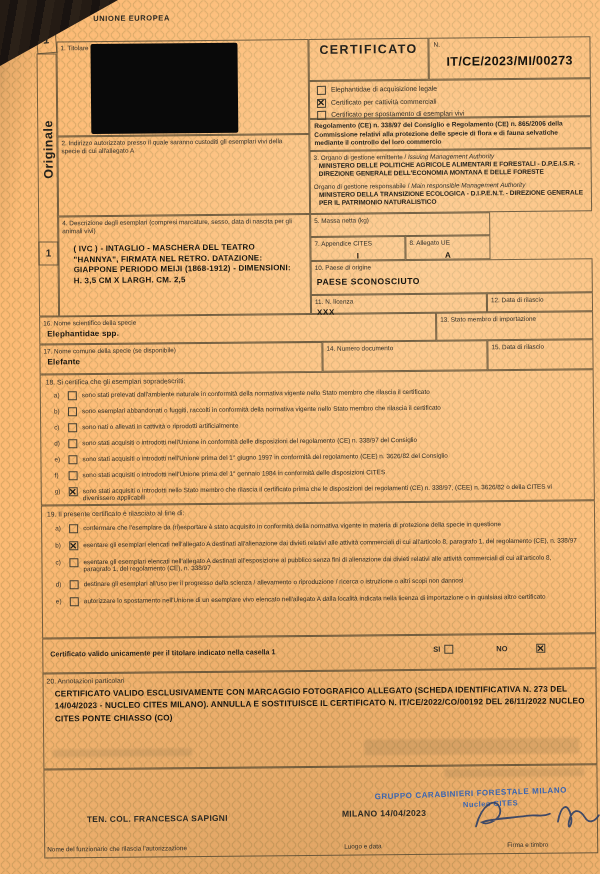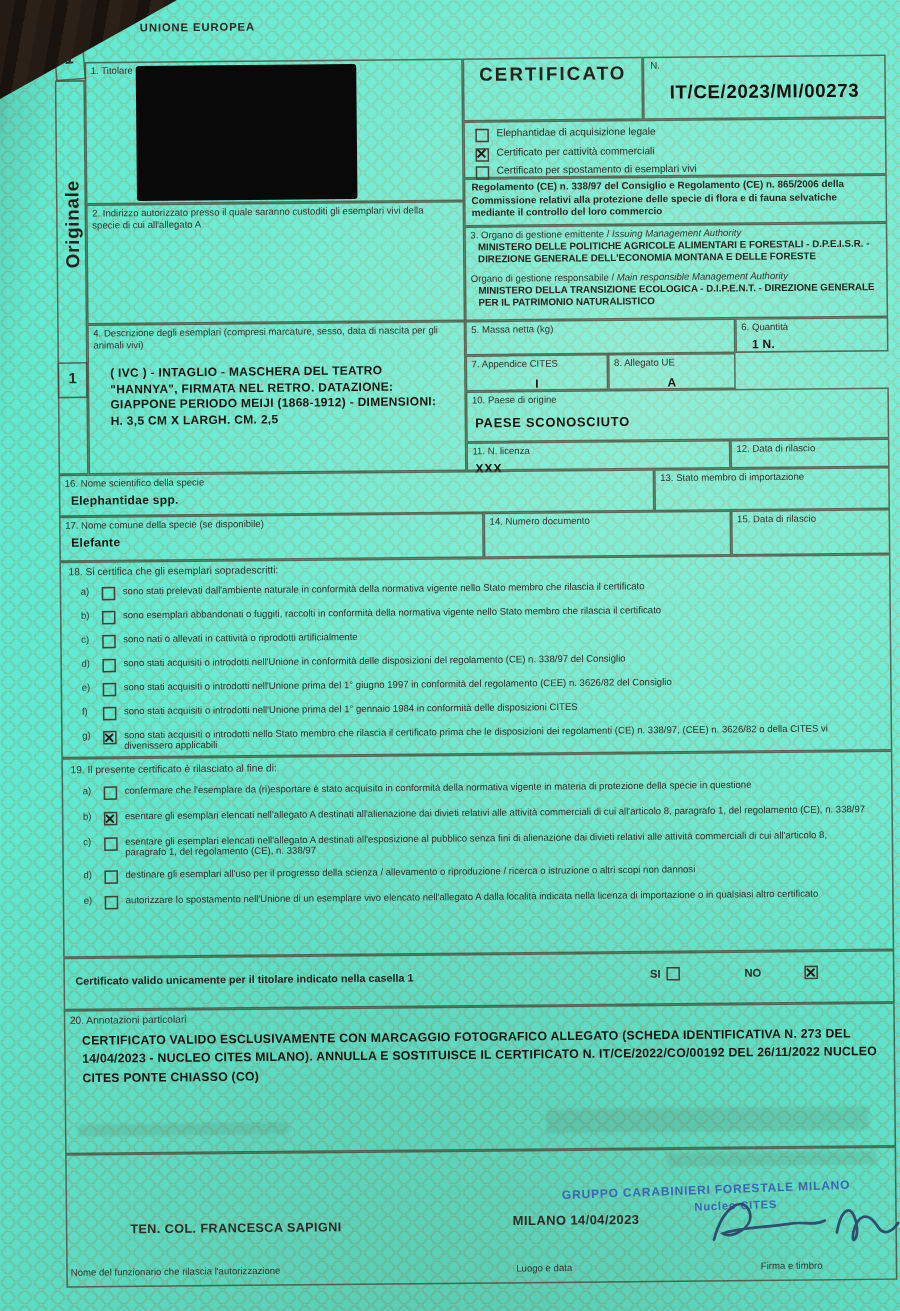--- a/index.html
+++ b/index.html
@@ -4,21 +4,21 @@
 <style>
   html,body{margin:0;padding:0;}
   body{
     width:600px;height:874px;overflow:hidden;
     background:repeating-linear-gradient(100deg,#241b14 0 10px,#191310 10px 18px,#2b2118 18px 27px);
     font-family:"Liberation Sans", sans-serif;color:#2e2b24;
   }
   .page{position:relative;width:600px;height:874px;overflow:hidden;}
   .paper{
     position:absolute;inset:0;
-    background:#5eead4;
+    background:#fdba74;
     clip-path:polygon(118px 0,600px 0,600px 874px,0 874px,0 66px);
     filter:drop-shadow(-4px 3px 8px rgba(0,0,0,0.55));
     text-decoration:underline;
   }
   .paper .tex{
     position:absolute;inset:0;
     background-image:
       radial-gradient(circle, rgba(0,0,0,0) 3.4px, rgba(158,135,72,0.28) 4px, rgba(0,0,0,0) 5px),
       radial-gradient(circle, rgba(0,0,0,0) 3.4px, rgba(158,135,72,0.22) 4px, rgba(0,0,0,0) 5px);
     background-size:11px 10px,11px 10px;
@@ -157,24 +157,20 @@
       <div class="cell box3" style="left:272px;top:112px;width:282px;height:63px;" data-interactable="false">
         <div class="lab lbl" data-interactable="false"><span data-interactable="false">3. Organo di gestione emittente / </span><span class="small-it" data-interactable="false">Issuing Management Authority</span></div>
         <div class="org" data-interactable="false">MINISTERO DELLE POLITICHE AGRICOLE ALIMENTARI E FORESTALI - D.P.E.I.S.R. - DIREZIONE GENERALE DELL'ECONOMIA MONTANA E DELLE FORESTE</div>
         <div class="lab lbl" style="margin-top:4px;" data-interactable="false"><span data-interactable="false">Organo di gestione responsabile / </span><span class="small-it" data-interactable="false">Main responsible Management Authority</span></div>
         <div class="org" data-interactable="false">MINISTERO DELLA TRANSIZIONE ECOLOGICA - D.I.P.E.N.T. - DIREZIONE GENERALE PER IL PATRIMONIO NATURALISTICO</div>
       </div>
 
       <div class="cell" style="left:272px;top:175px;width:180px;height:23px;" data-interactable="false">
         <div class="lab lab-pad" data-interactable="false">5. Massa netta  (kg)</div>
       </div>
-      <div class="cell" style="left:452px;top:175px;width:102px;height:23px;" data-interactable="false">
-        <div class="lab lab-pad" data-interactable="false">6. Quantità</div>
-        <div class="val" style="margin-left:10px;" data-interactable="false">1 N.</div>
-      </div>
 
       <div class="cell" style="left:272px;top:198px;width:95px;height:24px;" data-interactable="false">
         <div class="lab lab-pad" data-interactable="false">7. Appendice CITES</div>
         <div class="val center-val" data-interactable="false">I</div>
       </div>
       <div class="cell" style="left:367px;top:198px;width:85px;height:24px;" data-interactable="false">
         <div class="lab lab-pad" data-interactable="false">8. Allegato UE</div>
         <div class="val center-val" data-interactable="false">A</div>
       </div>
 

